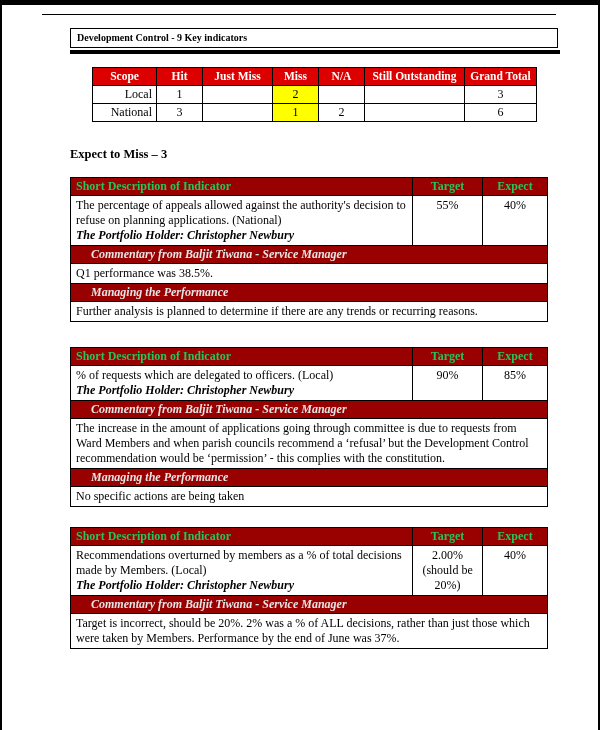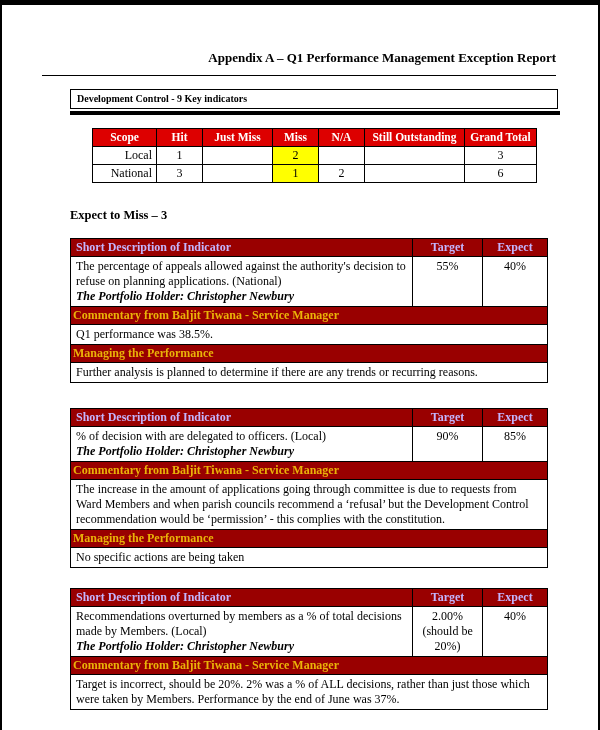--- a/index.html
+++ b/index.html
@@ -83,44 +83,44 @@
     margin:15px 0 0 28px;
     font-size:12px;
     line-height:15px;
     border:1px solid #000;
   }
   .indicator.gap2 { margin-top:25px; }
   .indicator.gap3 { margin-top:20px; }
   .indicator th, .indicator td { border:1px solid #000; }
   .indicator .red-head th {
     background:var(--bar-red, #990000);
-    color:#c4b5fd;
+    color:#22c55e;
     font-weight:bold;
     text-align:left;
     padding:1px 5px;
   }
   .indicator .red-head th.ctr { text-align:center; }
   .i-desc{width:343px}.i-target{width:70px}.i-expect{width:65px}
   .indicator .desc-cell { padding:2px 5px; vertical-align:top; }
   .indicator .num { text-align:center; vertical-align:top; padding:2px 3px; }
   .portfolio { font-weight:bold; font-style:italic; }
   .indicator .red-bar td {
     background:var(--bar-red, #990000);
-    color:#eab308;
-    font-weight:bold;
-    padding:1px 2px;
+    color:#e5e5e5;
+    font-weight:bold;
+    padding:1px 20px;
+    font-style:italic;
   }
   .indicator .text-row td { padding:2px 5px; }
 </style>
 </head>
 <body>
 
 <div class="page">
 
-  <div class="doc-title">Appendix A – Q1 Performance Management Exception Report</div>
   <div class="title-rule"></div>
 
   <div class="section-box">
     <span>Development Control - 9 Key indicators</span>
   </div>
   <div class="thick-rule"></div>
 
   <table class="summary">
     <colgroup>
       <col class="c-scope">
@@ -208,21 +208,21 @@
         <col class="i-expect">
       </colgroup>
     <tbody>
         <tr class="red-head">
       <th>Short Description of Indicator</th>
       <th class="ctr">Target</th>
       <th class="ctr">Expect</th>
     </tr>
     <tr>
       <td class="desc-cell">
-        <div>% of decision with are delegated to officers. (Local)</div>
+        <div>% of requests which are delegated to officers. (Local)</div>
         <div class="portfolio">The Portfolio Holder: Christopher Newbury</div>
       </td>
       <td class="num">90%</td>
       <td class="num">85%</td>
     </tr>
     <tr class="red-bar">
       <td colspan="3">Commentary from Baljit Tiwana - Service Manager</td>
     </tr>
     <tr class="text-row">
       <td colspan="3">The increase in the amount of applications going through committee is due to requests from Ward Members and when parish councils recommend a ‘refusal’ but the Development Control recommendation would be ‘permission’ - this complies with the constitution.</td>

